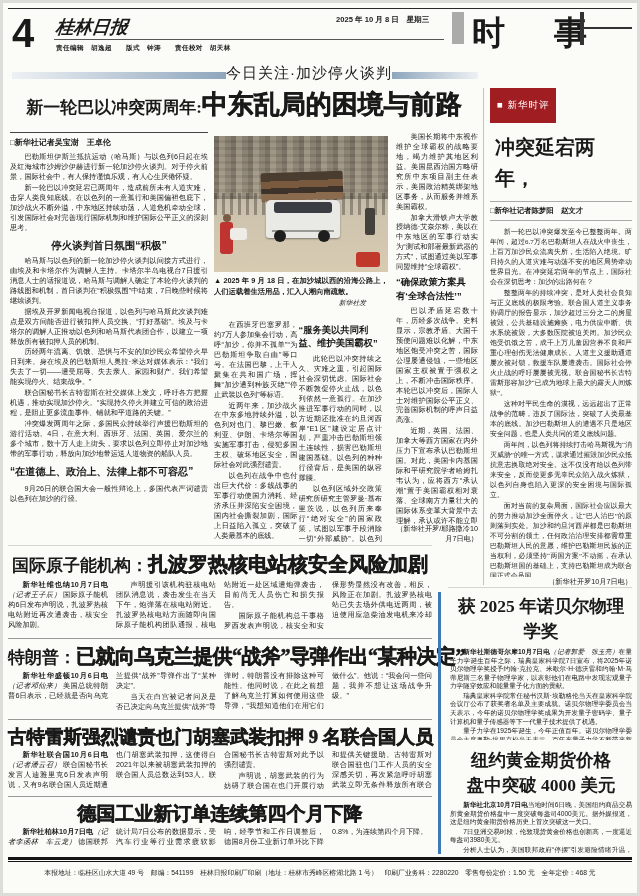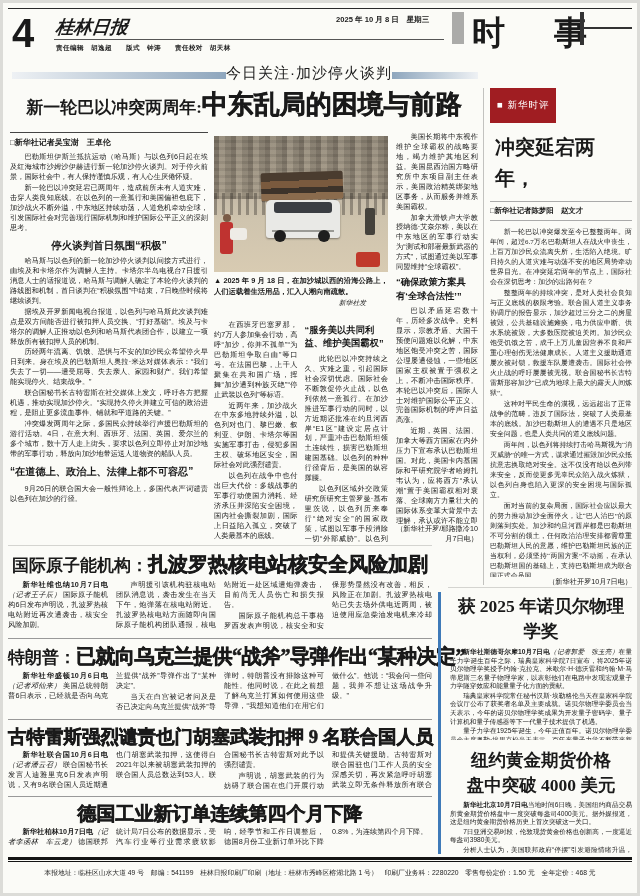--- a/index.html
+++ b/index.html
@@ -53,21 +53,21 @@
   .load{position:absolute;left:47px;top:36px;width:82px;height:28px;transform:rotate(-2deg);
     background:linear-gradient(180deg,#4a3c2f 0 30%,#7a5a3e 30% 55%,#3d332a 55% 75%,#8a6b4d 75% 100%);
     box-shadow:0 1px 0 rgba(0,0,0,.35);border-radius:2px}
   .person-red{position:absolute;left:6px;top:86px;width:13px;height:32px;background:#bf3330;border-radius:3px}
   .head1{position:absolute;left:9px;top:78px;width:8px;height:8px;background:#7a5b46;border-radius:50%}
   .bundle{position:absolute;left:16px;top:92px;width:17px;height:12px;background:#eeece6;border-radius:3px}
   .person-dark{position:absolute;left:151px;top:72px;width:10px;height:27px;background:#45423c;border-radius:2px}
   .redbag{position:absolute;right:8px;bottom:5px;width:24px;height:15px;background:#c0392b;border-radius:3px}
   .caption{font-size:7.3px;font-weight:bold;line-height:1.5;text-align:justify}
   .credit{font-size:6.8px;font-style:italic;text-align:right;padding-right:22px;font-family:"Liberation Serif",serif}
-  .midcols{display:flex;gap:7px}
+  .midcols{display:flex;gap:1px}
   .midcol{width:83.5px;overflow:hidden}
   .leadflow{display:flex;flex-direction:column}
   .leadflow .grow{flex:1;overflow:hidden}
   
   .sb-vline{width:1px;background:#c2c2bf}
   .sidebar{display:flex;flex-direction:column}
   .badge{color:#fff;font-size:9.5px;font-weight:normal;padding:11px 7px;align-self:flex-start;letter-spacing:1px}
   .cm-head{font-size:20px;font-weight:900;font-family:"Liberation Serif",serif;line-height:1.55;padding-left:5px;margin-top:9px}
   .cm-rule{height:1px;background:#aaa;margin:7px 0 4px}
   .cm-byline{font-size:7.4px;font-weight:bold}

